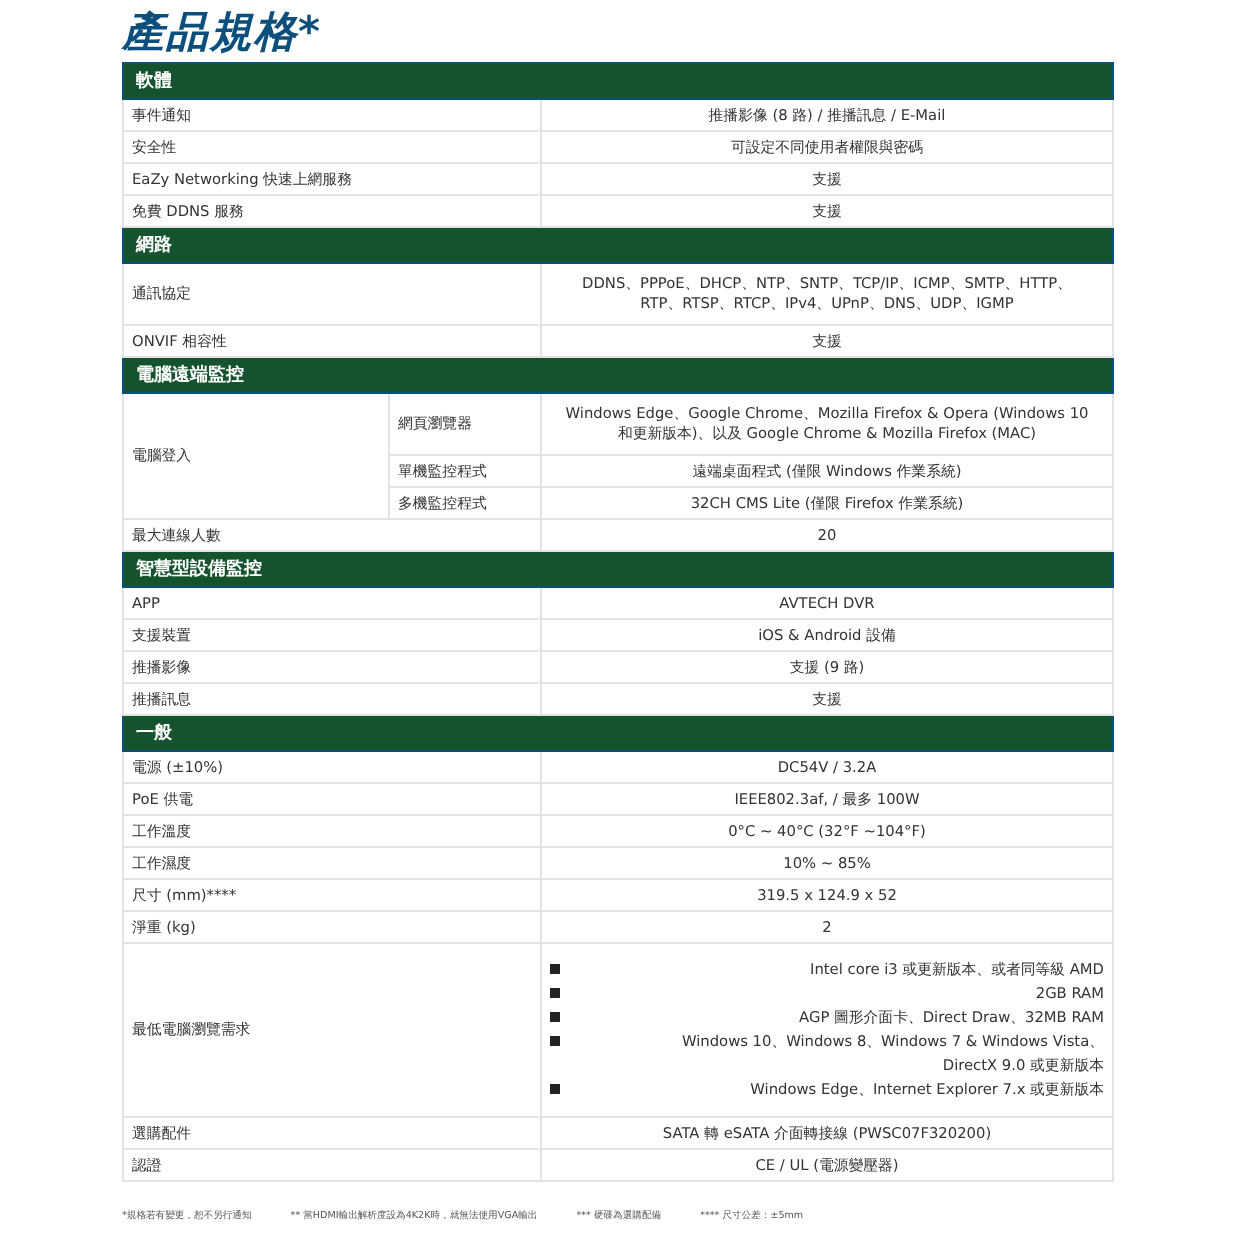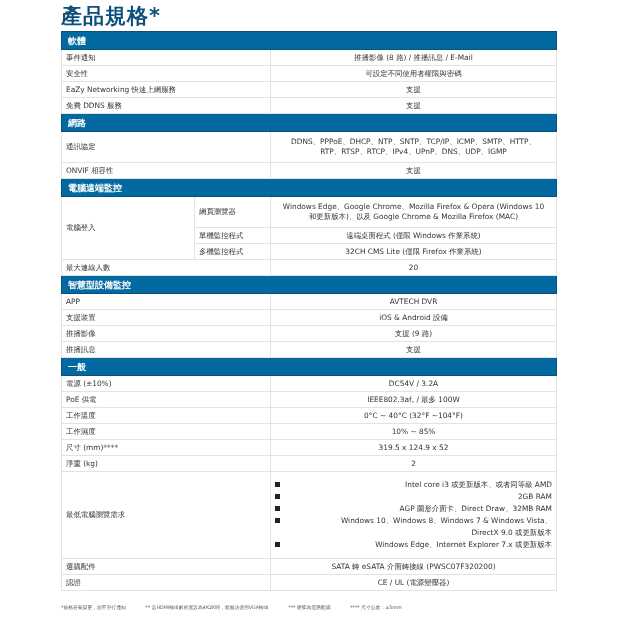--- a/index.html
+++ b/index.html
@@ -1,22 +1,22 @@
 <!DOCTYPE html>
 <html><head>
 <meta charset="utf-8">
 <style>
   html, body { margin:0; padding:0; background:#ffffff; }
   body { width:620px; height:620px; position:relative; overflow:hidden;
          font-family:"DejaVu Sans","Liberation Sans",sans-serif; color:#333; }
-  .title { position:absolute; left:61px; top:2px; font-size:21px; font-weight:bold; color:#0c4f7c; letter-spacing:1px; }
+  .title { position:absolute; left:61px; top:2px; font-size:21px; font-weight:bold; color:#0c4f7c; letter-spacing:1px;font-style:italic; }
   .spec { position:absolute; left:61px; top:31px; width:496px; border-collapse:collapse; table-layout:fixed; }
   .spec td { border:1px solid #e3e3e3; font-size:7.4px; padding:0 4px; height:15px; line-height:10px; }
   .spec td.v { text-align:center; }
-  .spec tr.sec td { background:#0369a1; color:#fff; font-weight:bold; font-size:9px; height:17px; border:1px solid #0c4f7c; padding-left:6px; }
+  .spec tr.sec td { background:#14532d; color:#fff; font-weight:bold; font-size:9px; height:17px; border:1px solid #0c4f7c; padding-left:6px; }
   .spec td.sub { border-right:1px dotted #ccc;margin-left:12px; }
   .spec tr.subrow td.sub { border-bottom:1px dotted #ccc; }
   .spec td.tall { height:30px; }
   .list { margin:2px 0; padding:0; list-style:none; text-align:right; }
   .list li { position:relative; padding-left:10px; font-size:7.4px; line-height:12px; }
   .list li:before { content:""; position:absolute; left:0; top:3px; width:5px; height:5px; background:#222; }
   .notes { position:absolute; left:61px; top:604px; font-size:4.8px; color:#555; white-space:nowrap; }
   .notes span { margin-right:18px; }
 </style>
 </head>

